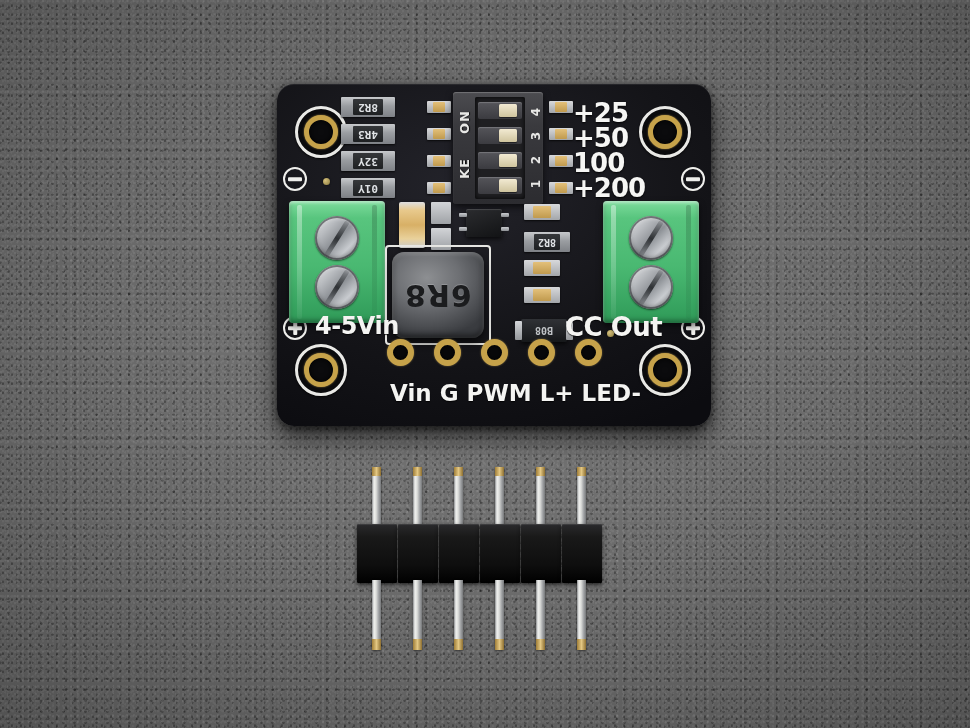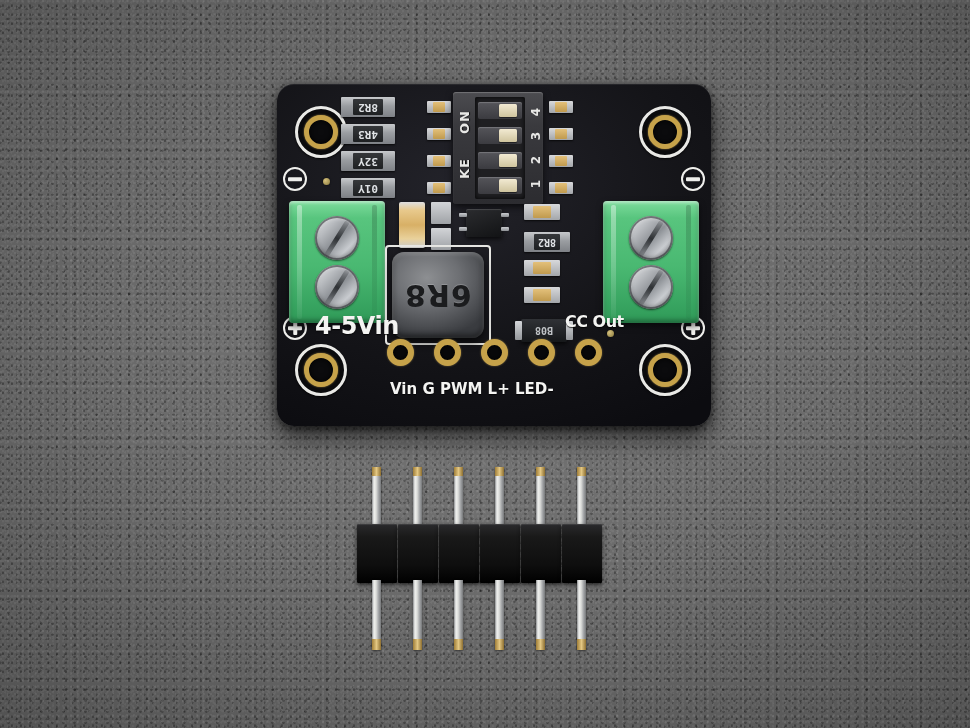--- a/index.html
+++ b/index.html
@@ -366,22 +366,22 @@
     letter-spacing: -1px;
     text-shadow: 0 1px 2px rgba(0,0,0,.85);
   }
   #rl0 { top: 0px; }
   #rl1 { top: 25px; }
   #rl2 { top: 50px; }
   #rl3 { top: 75px; }
 
   
   #silk-vin   { left: 38px;  top: 228px; font-size: 24px; }
-  #silk-ccout { left: 288px; top: 228px; font-size: 16px; }
-  #silk-padrow{ left: 113px; top: 296px; font-size: 15px; letter-spacing: 0px; }
+  #silk-ccout { left: 288px; top: 228px; font-size: 26px; }
+  #silk-padrow{ left: 113px; top: 296px; font-size: 23px; letter-spacing: 0px; }
 
   
   .part-outline {
     position: absolute;
     border: 2px solid #e8e8e5;
     border-radius: 2px;
   }
 
   
   #header-strip {
@@ -492,20 +492,26 @@
         <span>3</span>
         <span>4</span>
       </div>
     </div>
 
     <div class="smd-gold" style="left:272px; top:17px; width:24px; height:12px;"></div>
     <div class="smd-gold" style="left:272px; top:44px; width:24px; height:12px;"></div>
     <div class="smd-gold" style="left:272px; top:71px; width:24px; height:12px;"></div>
     <div class="smd-gold" style="left:272px; top:98px; width:24px; height:12px;"></div>
 
+    <div id="range-labels">
+      <span class="rl" id="rl0">+25</span>
+      <span class="rl" id="rl1">+50</span>
+      <span class="rl" id="rl2">100</span>
+      <span class="rl" id="rl3">+200</span>
+    </div>
 
     <div class="terminal" id="term-left">
       <div class="screw s1">
           <span class="slot"></span>
         </div>
       <div class="screw s2">
           <span class="slot"></span>
         </div>
     </div>
     <div class="terminal" id="term-right">

